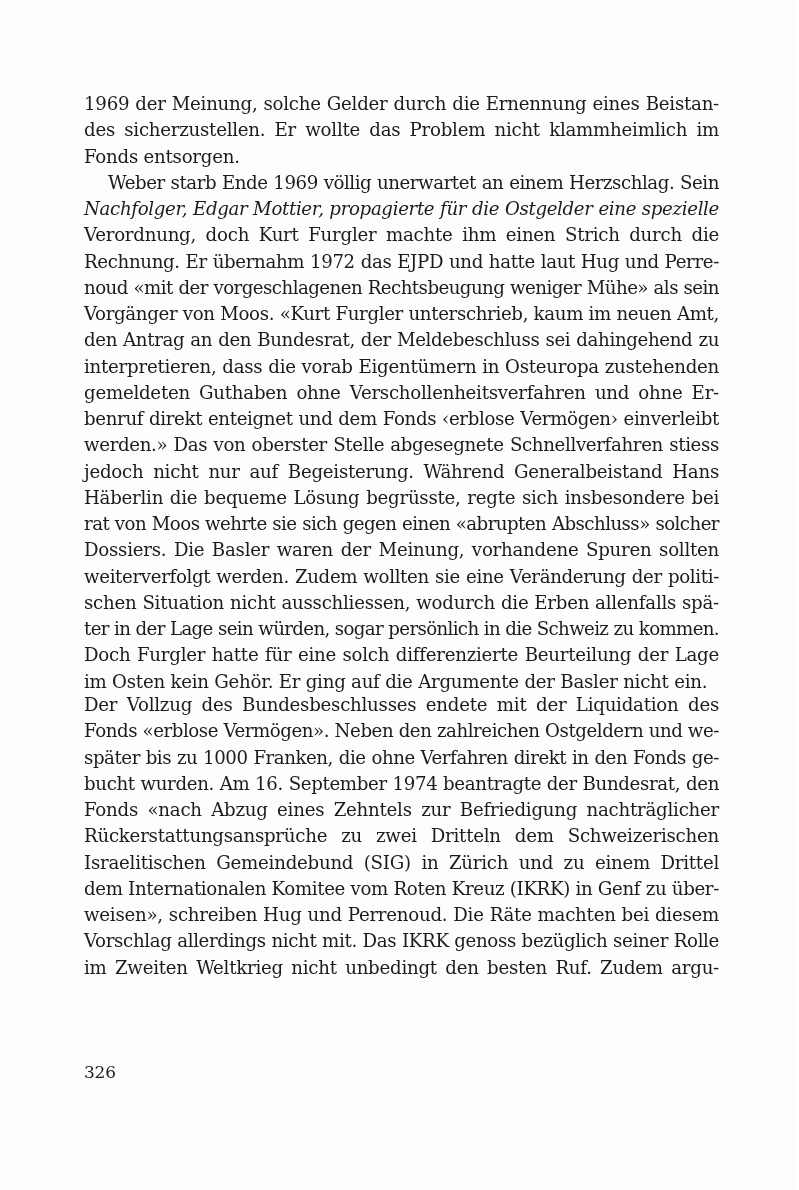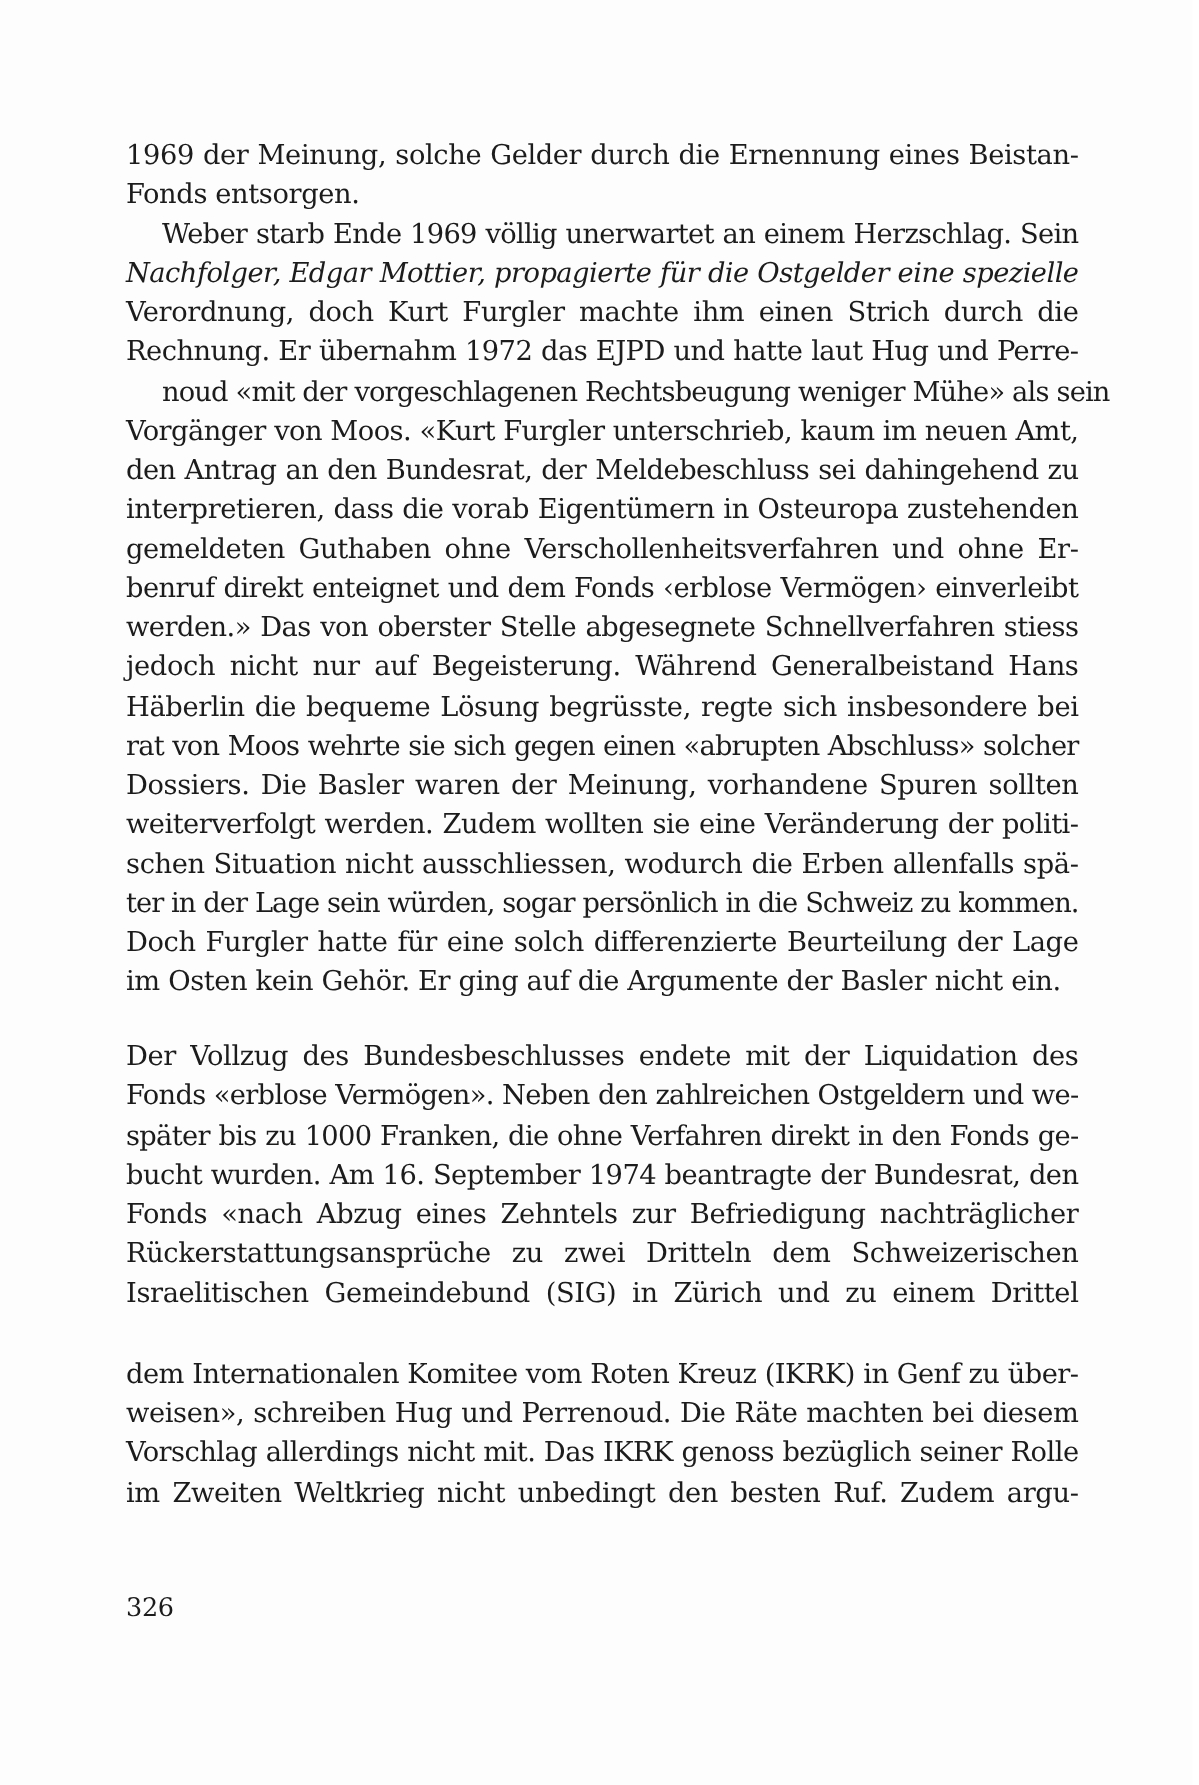--- a/index.html
+++ b/index.html
@@ -17,28 +17,29 @@
     font-size: 17px; color: #1c1c1c; letter-spacing: -0.2px; }
 </style>
 </head>
 <body>
 
 <div class="page">
 
   <div class="text-block" id="block1">
     <div>
       <span class="line">1969 der Meinung, solche Gelder durch die Ernennung eines Beistan-</span>
+      <span class="line">des sicherzustellen. Er wollte das Problem nicht klammheimlich im</span>
       <span class="line last">Fonds entsorgen.</span>
     </div>
     <div>
       <span class="line indent" style="letter-spacing: -0.45px;">Weber starb Ende 1969 völlig unerwartet an einem Herzschlag. Sein</span>
       <span class="line" style="letter-spacing: -0.35px; font-style: italic;">Nachfolger, Edgar Mottier, propagierte für die Ostgelder eine spezielle</span>
       <span class="line">Verordnung, doch Kurt Furgler machte ihm einen Strich durch die</span>
       <span class="line" style="letter-spacing: -0.35px;">Rechnung. Er übernahm 1972 das EJPD und hatte laut Hug und Perre-</span>
-      <span class="line" style="letter-spacing: -0.55px; margin-left: 24px;">noud «mit der vorgeschlagenen Rechtsbeugung weniger Mühe» als sein</span>
+      <span class="line" style="letter-spacing: -0.55px;">noud «mit der vorgeschlagenen Rechtsbeugung weniger Mühe» als sein</span>
       <span class="line" style="letter-spacing: -0.35px;">Vorgänger von Moos. «Kurt Furgler unterschrieb, kaum im neuen Amt,</span>
       <span class="line" style="letter-spacing: -0.35px;">den Antrag an den Bundesrat, der Meldebeschluss sei dahingehend zu</span>
       <span class="line">interpretieren, dass die vorab Eigentümern in Osteuropa zustehenden</span>
       <span class="line">gemeldeten Guthaben ohne Verschollenheitsverfahren und ohne Er-</span>
       <span class="line" style="letter-spacing: -0.35px;">benruf direkt enteignet und dem Fonds ‹erblose Vermögen› einverleibt</span>
       <span class="line" style="letter-spacing: -0.35px;">werden.» Das von oberster Stelle abgesegnete Schnellverfahren stiess</span>
       <span class="line">jedoch nicht nur auf Begeisterung. Während Generalbeistand Hans</span>
       <span class="line">Häberlin die bequeme Lösung begrüsste, regte sich insbesondere bei</span>
       <span class="line" style="letter-spacing: -0.55px;">rat von Moos wehrte sie sich gegen einen «abrupten Abschluss» solcher</span>
       <span class="line">Dossiers. Die Basler waren der Meinung, vorhandene Spuren sollten</span>
@@ -52,21 +53,21 @@
 
   <div class="text-block" id="block2">
     <div>
       <span class="line">Der Vollzug des Bundesbeschlusses endete mit der Liquidation des</span>
       <span class="line" style="letter-spacing: -0.45px;">Fonds «erblose Vermögen». Neben den zahlreichen Ostgeldern und we-</span>
       <span class="line" style="letter-spacing: -0.45px;">später bis zu 1000 Franken, die ohne Verfahren direkt in den Fonds ge-</span>
       <span class="line" style="letter-spacing: -0.35px;">bucht wurden. Am 16. September 1974 beantragte der Bundesrat, den</span>
       <span class="line">Fonds «nach Abzug eines Zehntels zur Befriedigung nachträglicher</span>
       <span class="line">Rückerstattungsansprüche zu zwei Dritteln dem Schweizerischen</span>
       <span class="line">Israelitischen Gemeindebund (SIG) in Zürich und zu einem Drittel</span>
-      <span class="line" style="letter-spacing: -0.35px; margin-top: 28px;">dem Internationalen Komitee vom Roten Kreuz (IKRK) in Genf zu über-</span>
+      <span class="line" style="letter-spacing: -0.35px;">dem Internationalen Komitee vom Roten Kreuz (IKRK) in Genf zu über-</span>
       <span class="line">weisen», schreiben Hug und Perrenoud. Die Räte machten bei diesem</span>
       <span class="line" style="letter-spacing: -0.35px;">Vorschlag allerdings nicht mit. Das IKRK genoss bezüglich seiner Rolle</span>
       <span class="line">im Zweiten Weltkrieg nicht unbedingt den besten Ruf. Zudem argu-</span>
     </div>
   </div>
 
   <div class="page-number">326</div>
 </div>
 
 </body></html>

